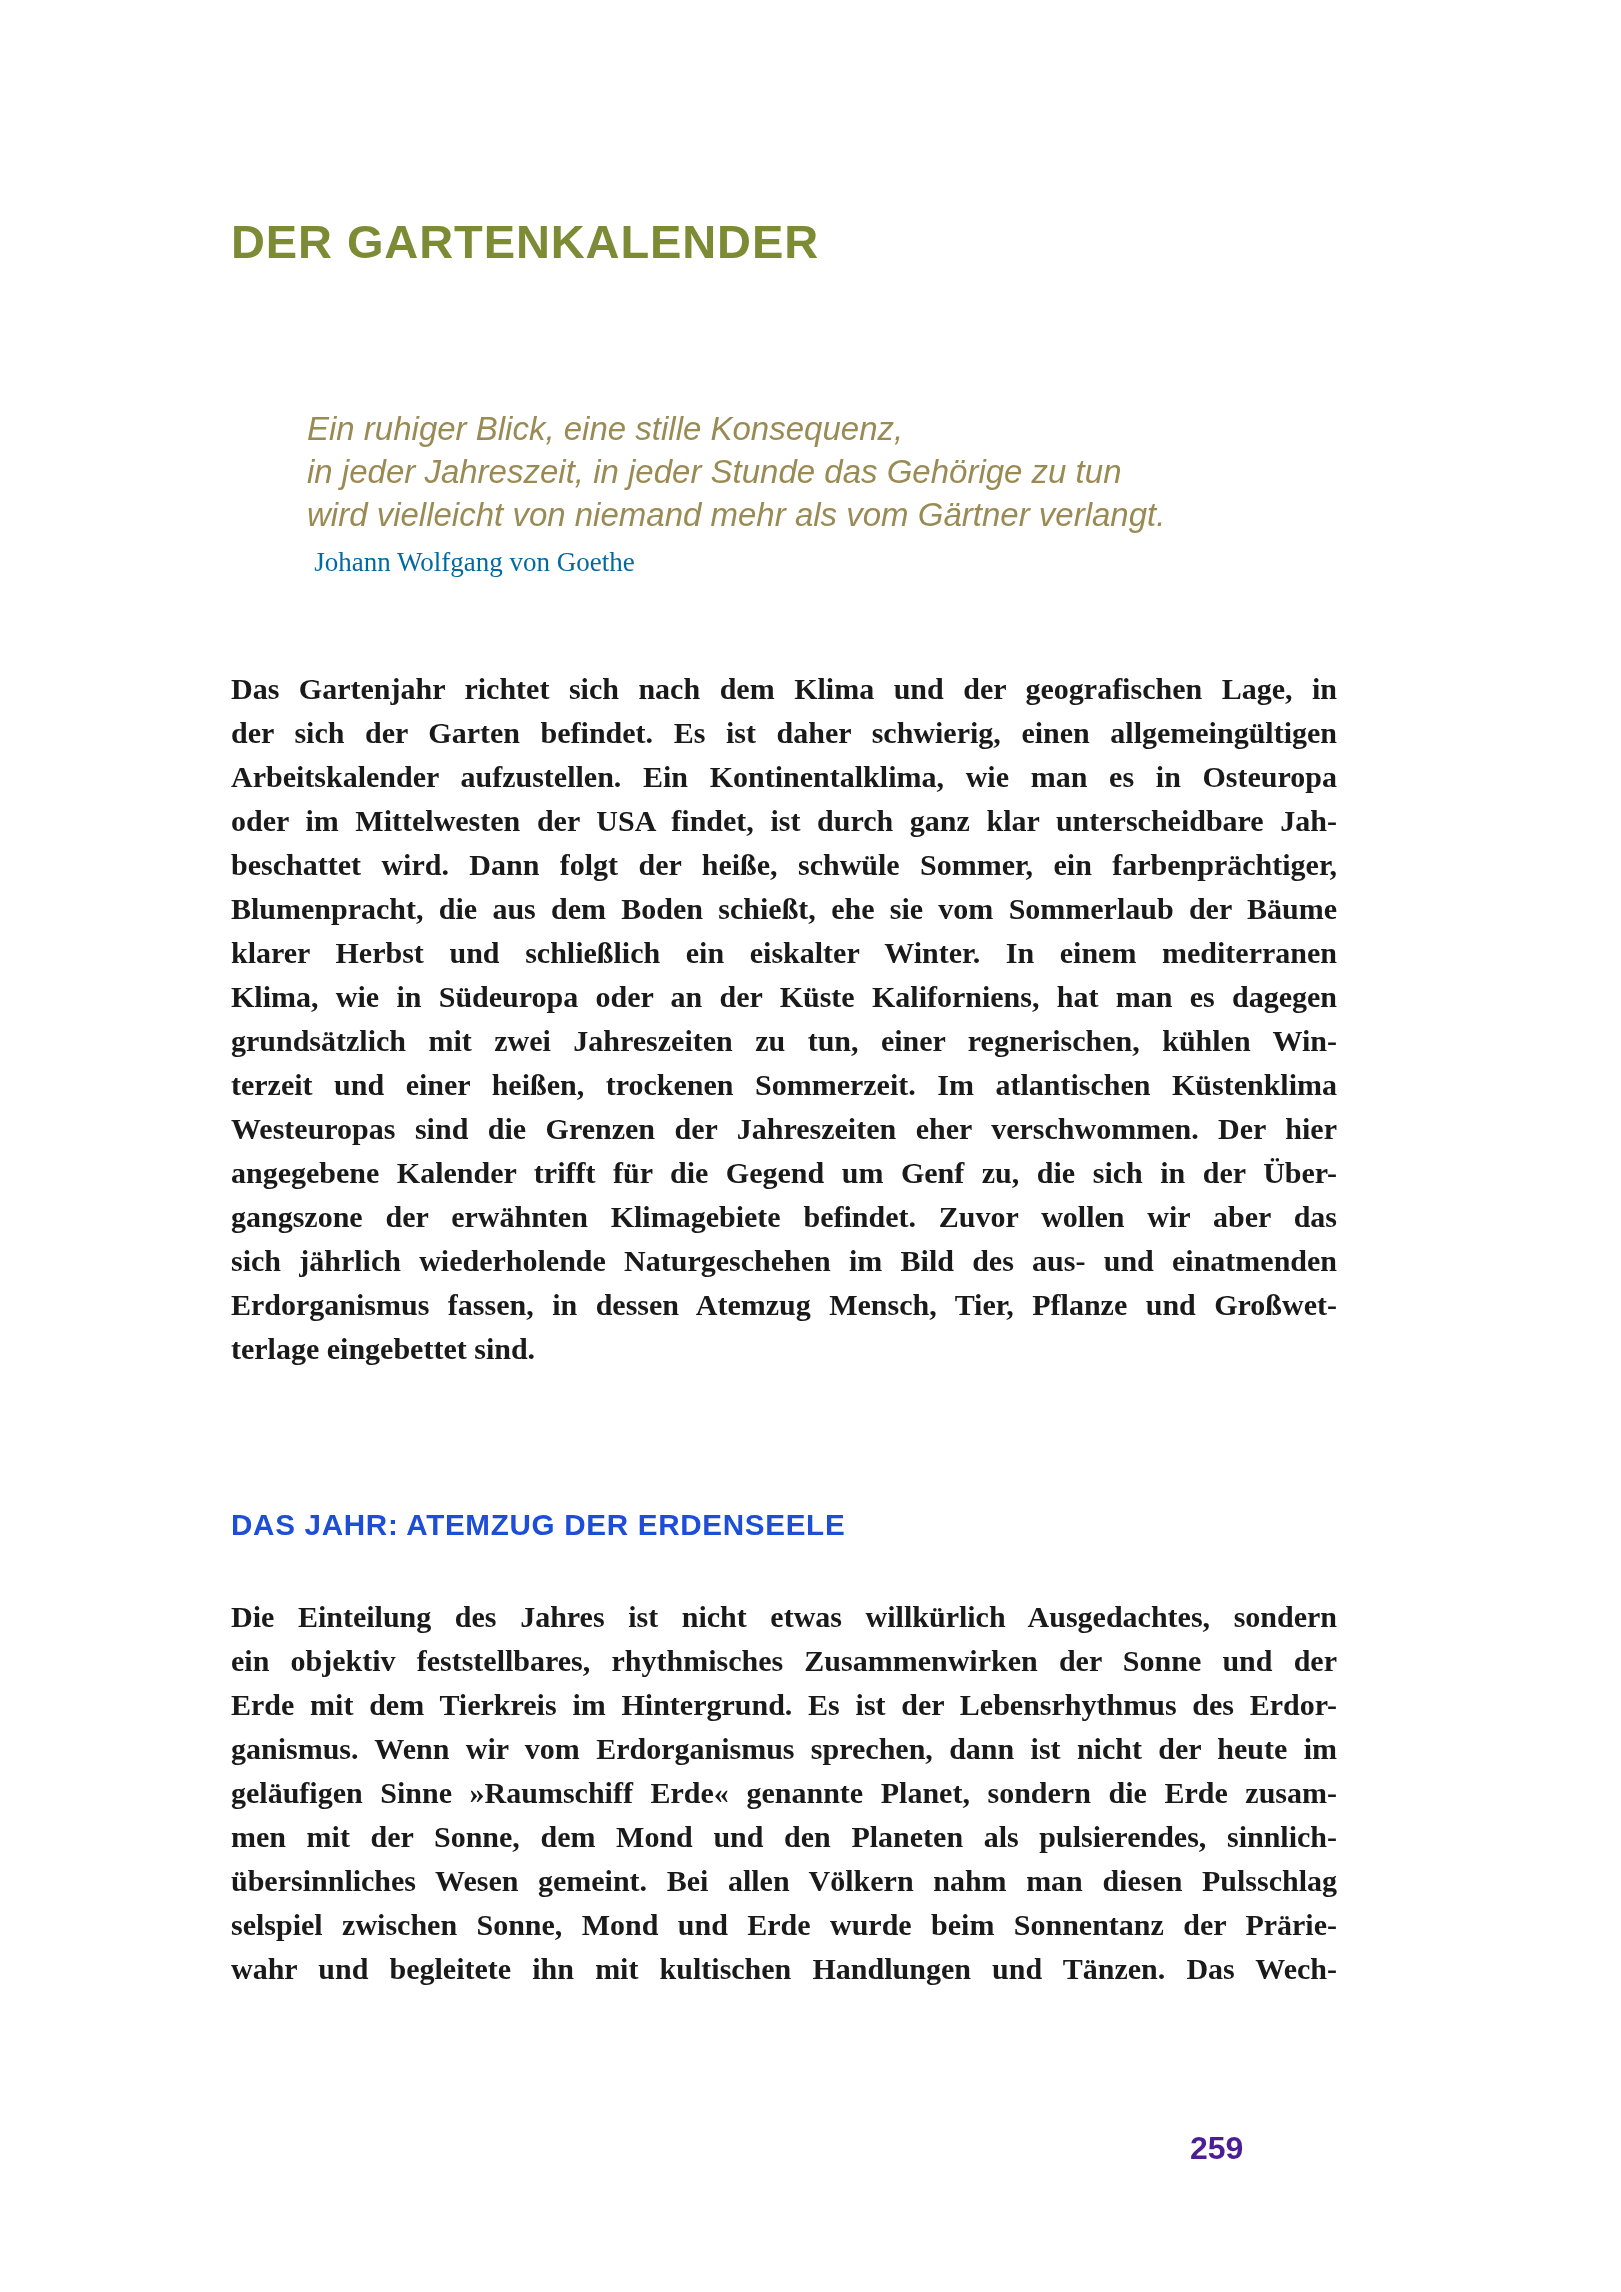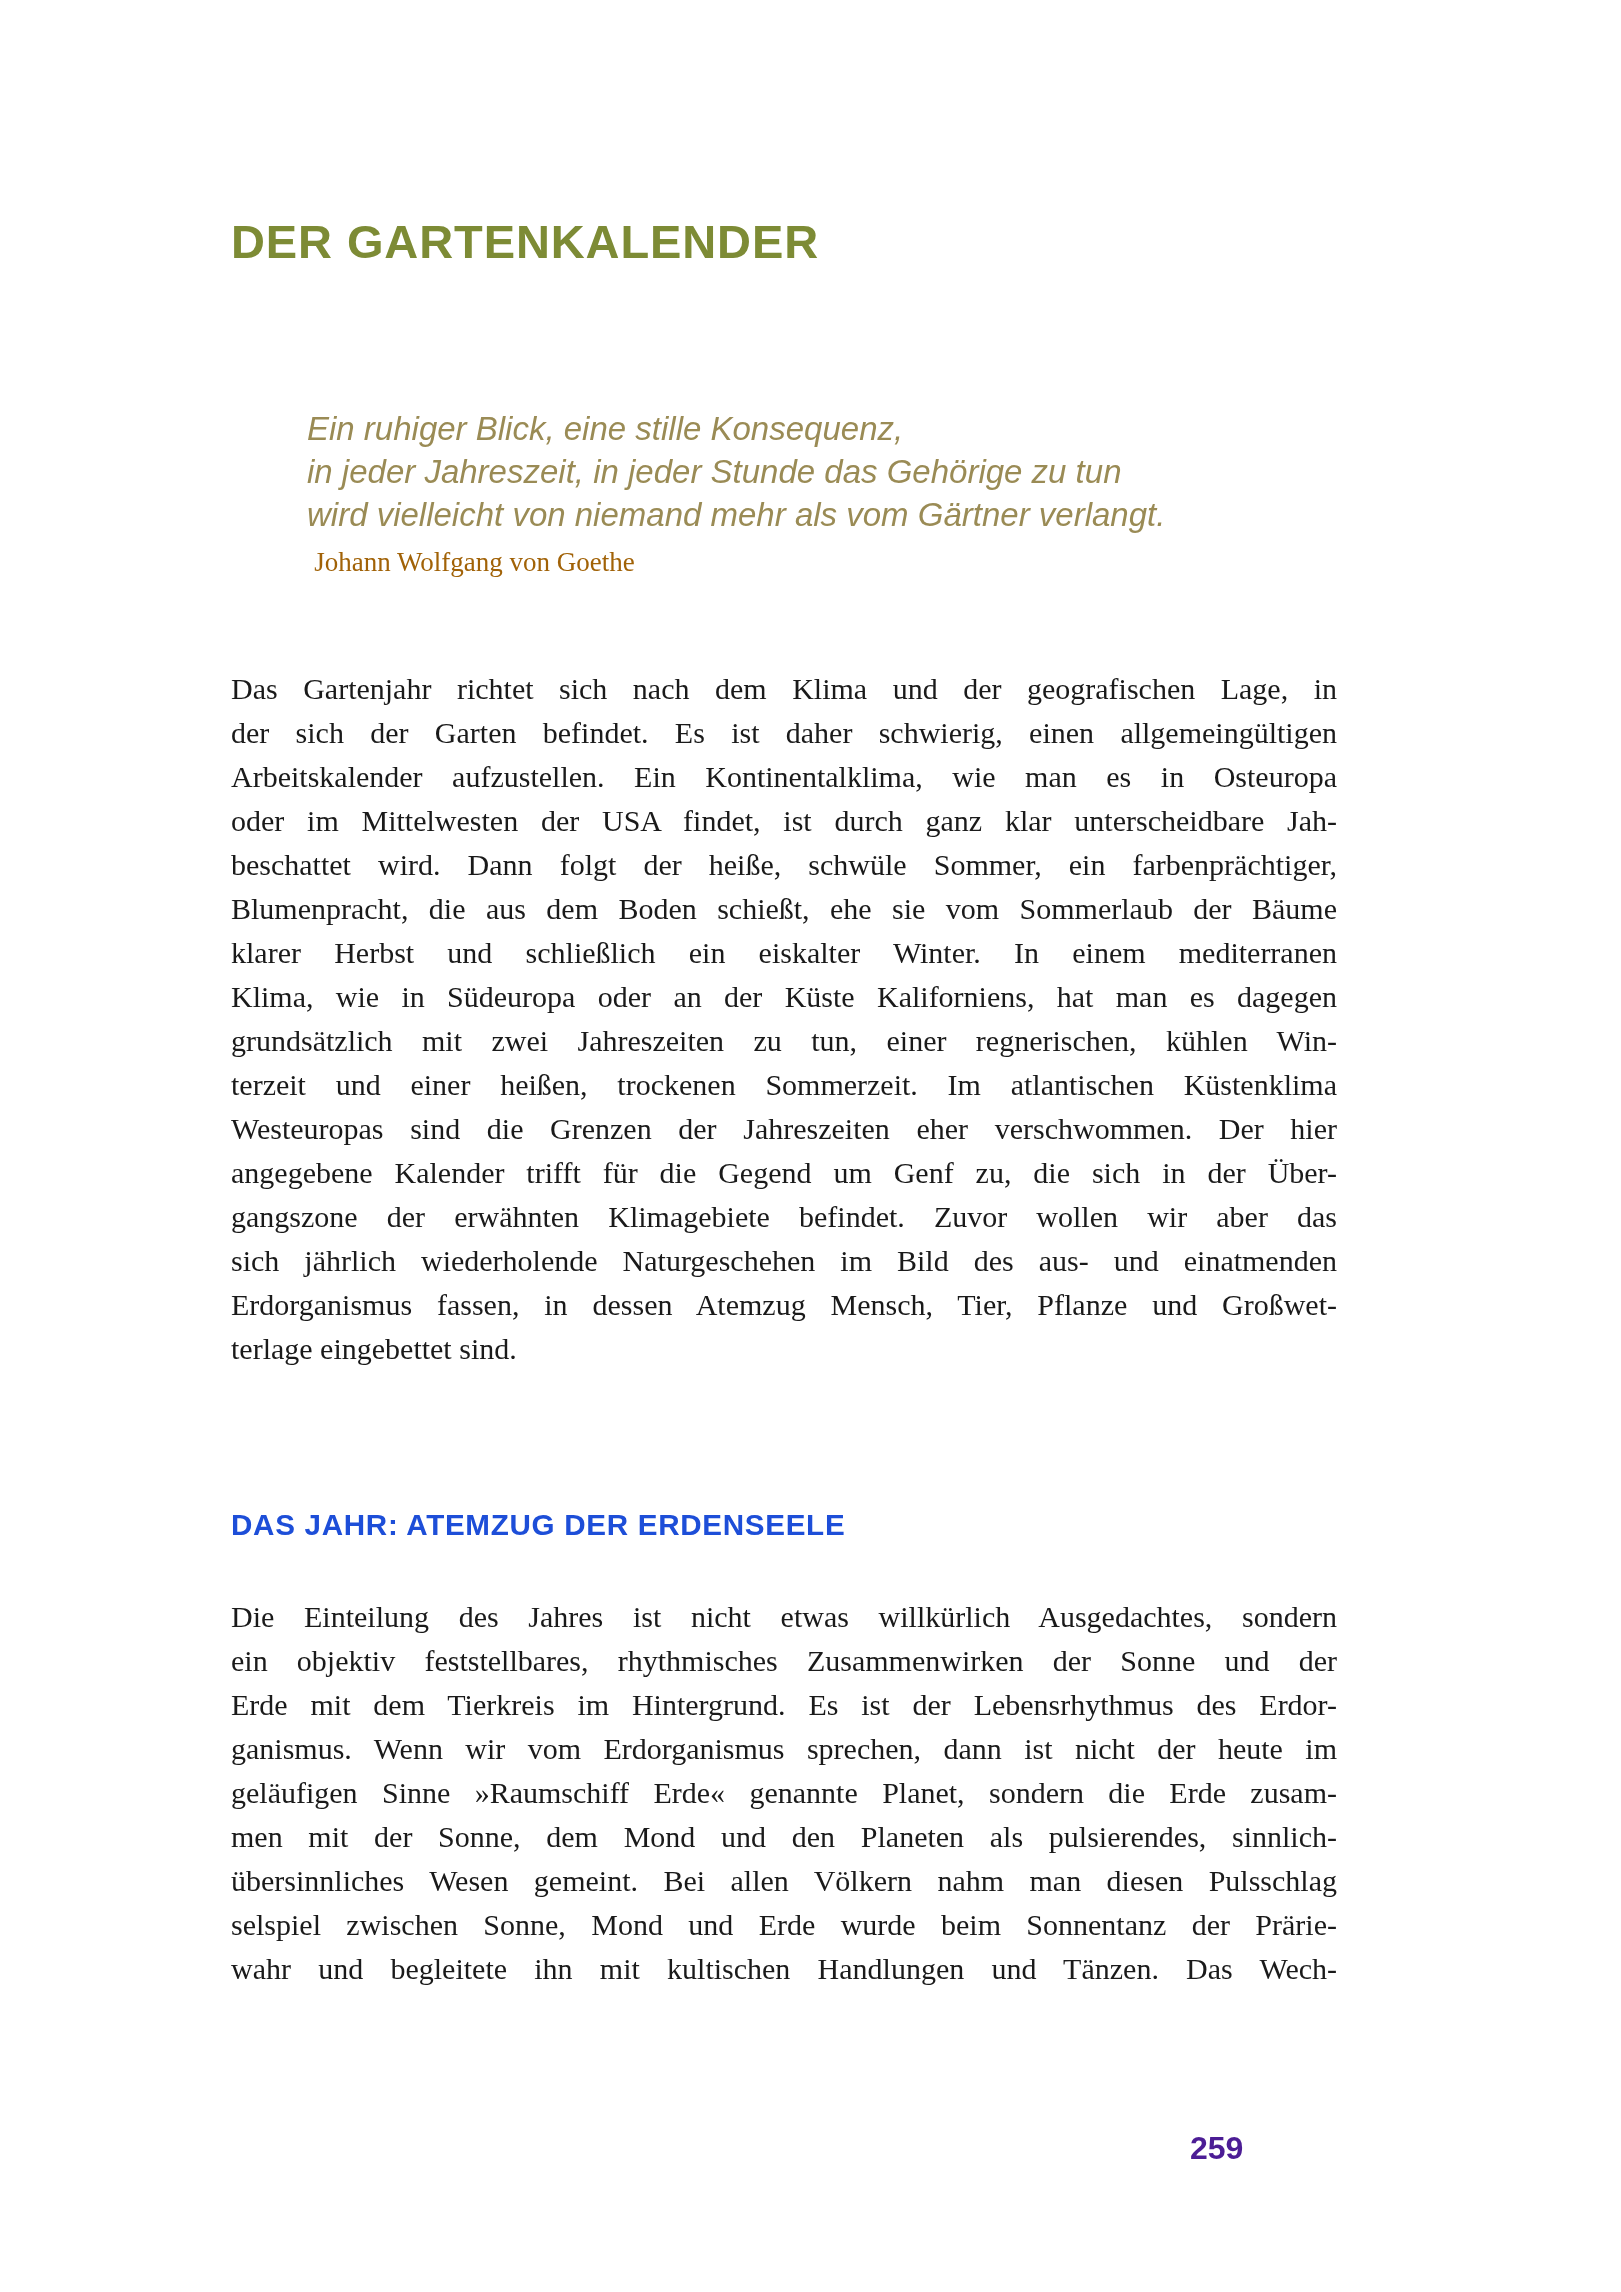--- a/index.html
+++ b/index.html
@@ -13,29 +13,30 @@
     margin: 0; line-height: 54px;
   }
 
   .epigraph { position: absolute; left: 307px; top: 407px; width: 985px; }
   .epigraph-line {
     font-family: Liberation Sans, sans-serif; font-style: italic;
     font-size: 33px; color: #9a8b55; line-height: 43px; margin: 0;
   }
   .epigraph-author {
     font-family: "Liberation Serif", serif;
-    font-size: 27px; color: #a16207; margin: 8px 0 0 7.2px; line-height: 36px;
+    font-size: 27px; color: #0369a1; margin: 8px 0 0 7.2px; line-height: 36px;
   }
 
   .body-block { position: absolute; left: 231px; width: 1106px; }
   .body-line {
     font-family: "Liberation Serif", serif; font-size: 30px;
     color: #1a1a1a; height: 44px; line-height: 44px;
     white-space: nowrap; text-align: justify; text-align-last: justify;
     overflow: hidden;
+    font-weight: bold;
   }
   .body-line.last { text-align-last: left; }
 
   .section-heading {
     position: absolute; left: 231px; top: 1507px;
     font-family: "Liberation Sans", sans-serif; font-weight: bold;
     font-size: 29.6px; letter-spacing: 0.7px; color: #1d4ed8;
     margin: 0; line-height: 36px;
   }
 

